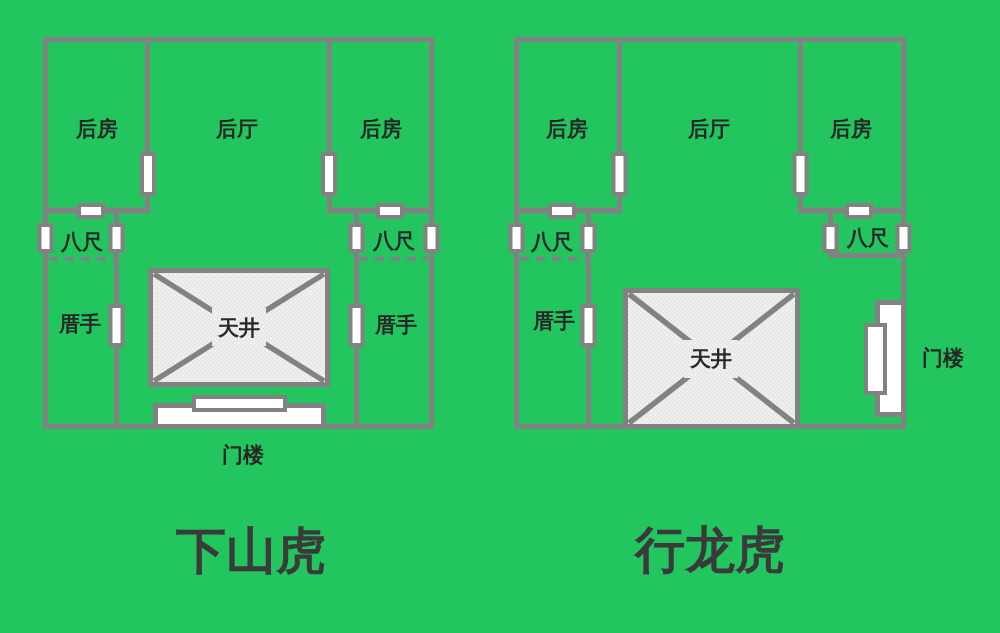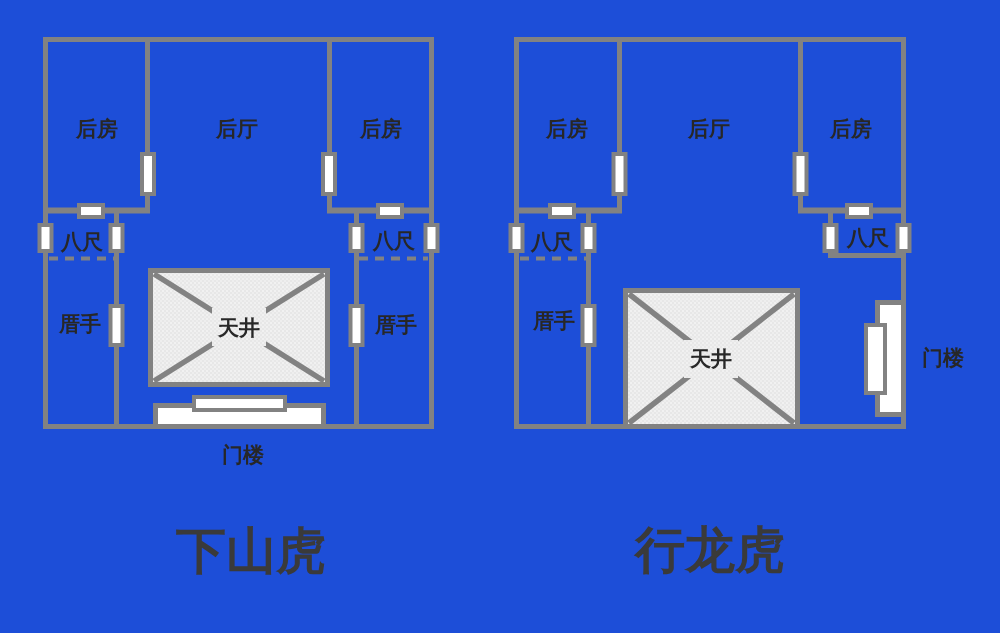--- a/index.html
+++ b/index.html
@@ -5,21 +5,21 @@
   :root{
     --wall:#828282;
     --text:#272727;
     --caption:#3a3a3a;
     --courtyard_fill:#e8e8e8;
   }
   html,body{margin:0;padding:0;background:#ffffff;}
   .stage{
     position:relative;
     width:1000px;height:633px;
-    background:#1d4ed8;
+    background:#22c55e;
     overflow:hidden;
     font-family:"Liberation Sans","DejaVu Sans",sans-serif;
   }
   svg{display:block;}
   .wall{stroke:var(--wall);stroke-width:5;fill:none;}
   .wall-thick{stroke:var(--wall);stroke-width:6;fill:none;}
   .door{fill:#ffffff;stroke:var(--wall);stroke-width:4;}
   .dash{stroke:var(--wall);stroke-width:4;fill:none;stroke-dasharray:9 7;}
   .court{stroke:var(--wall);stroke-width:5;}
   .diag{stroke:var(--wall);stroke-width:5.5;}

